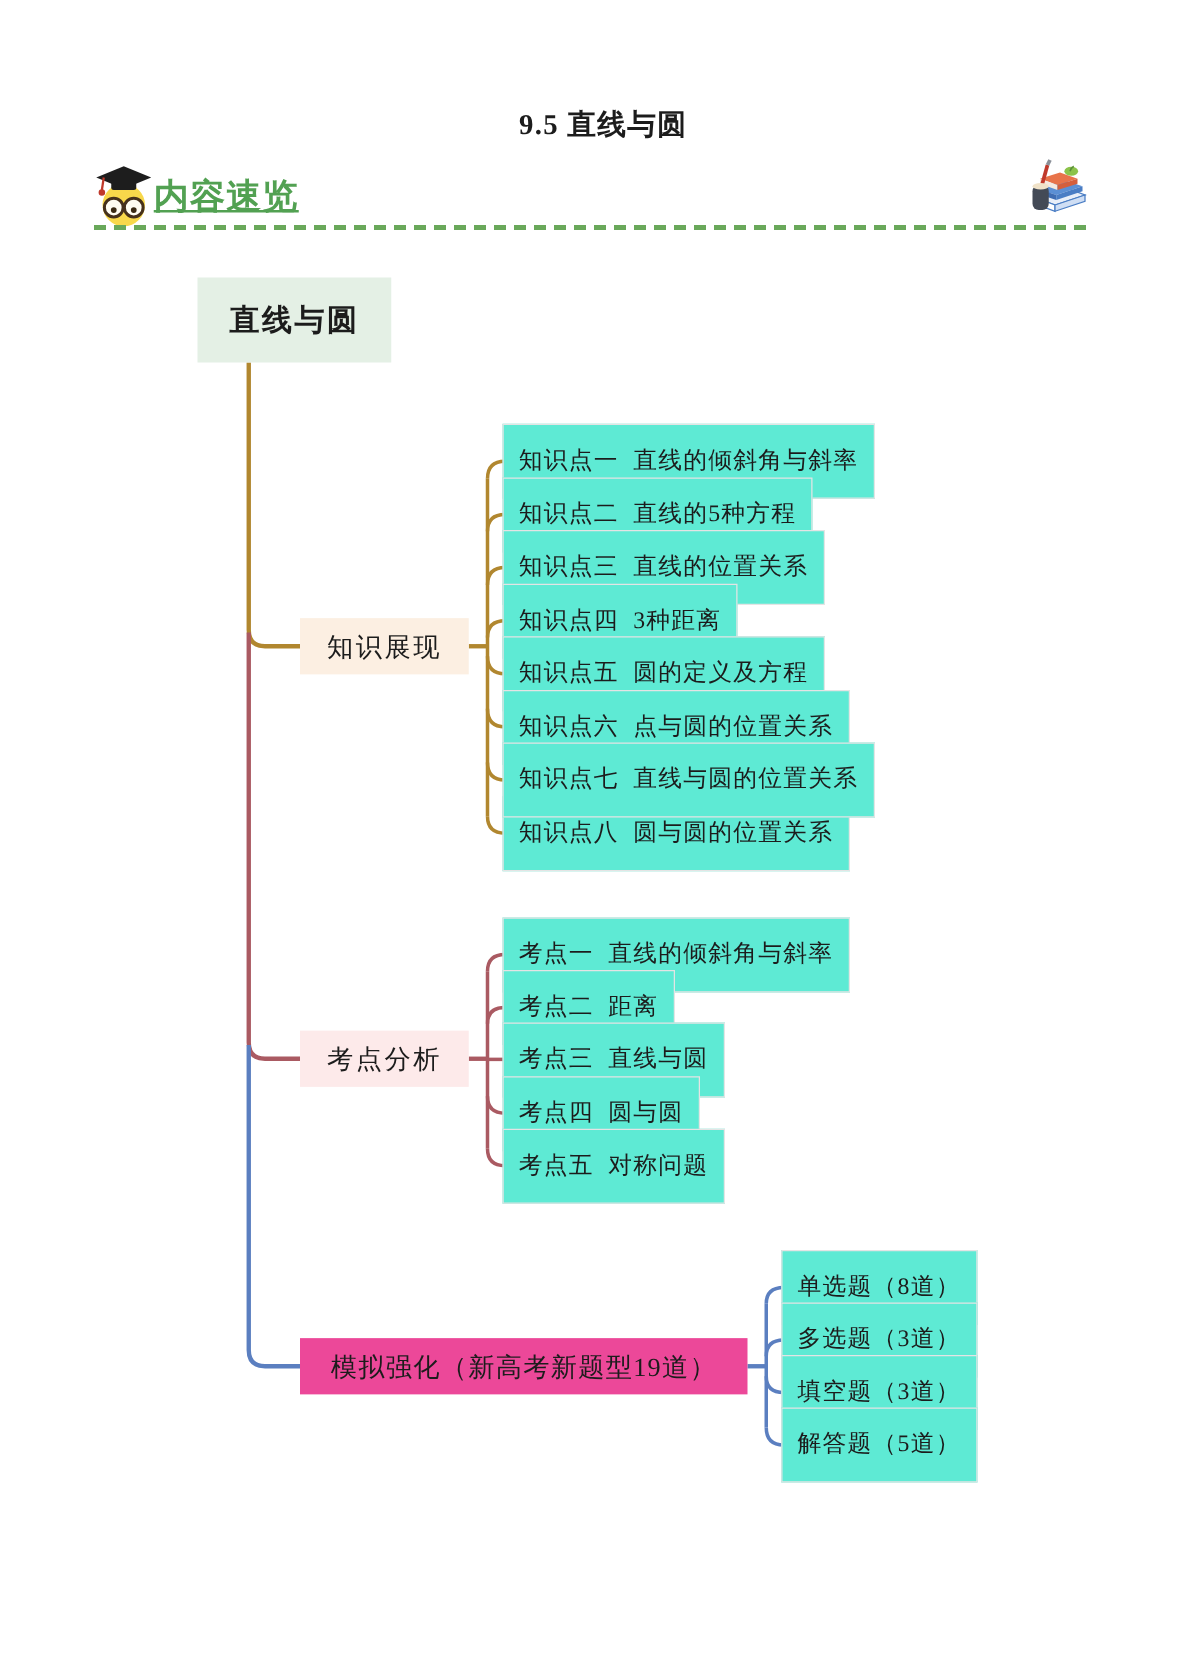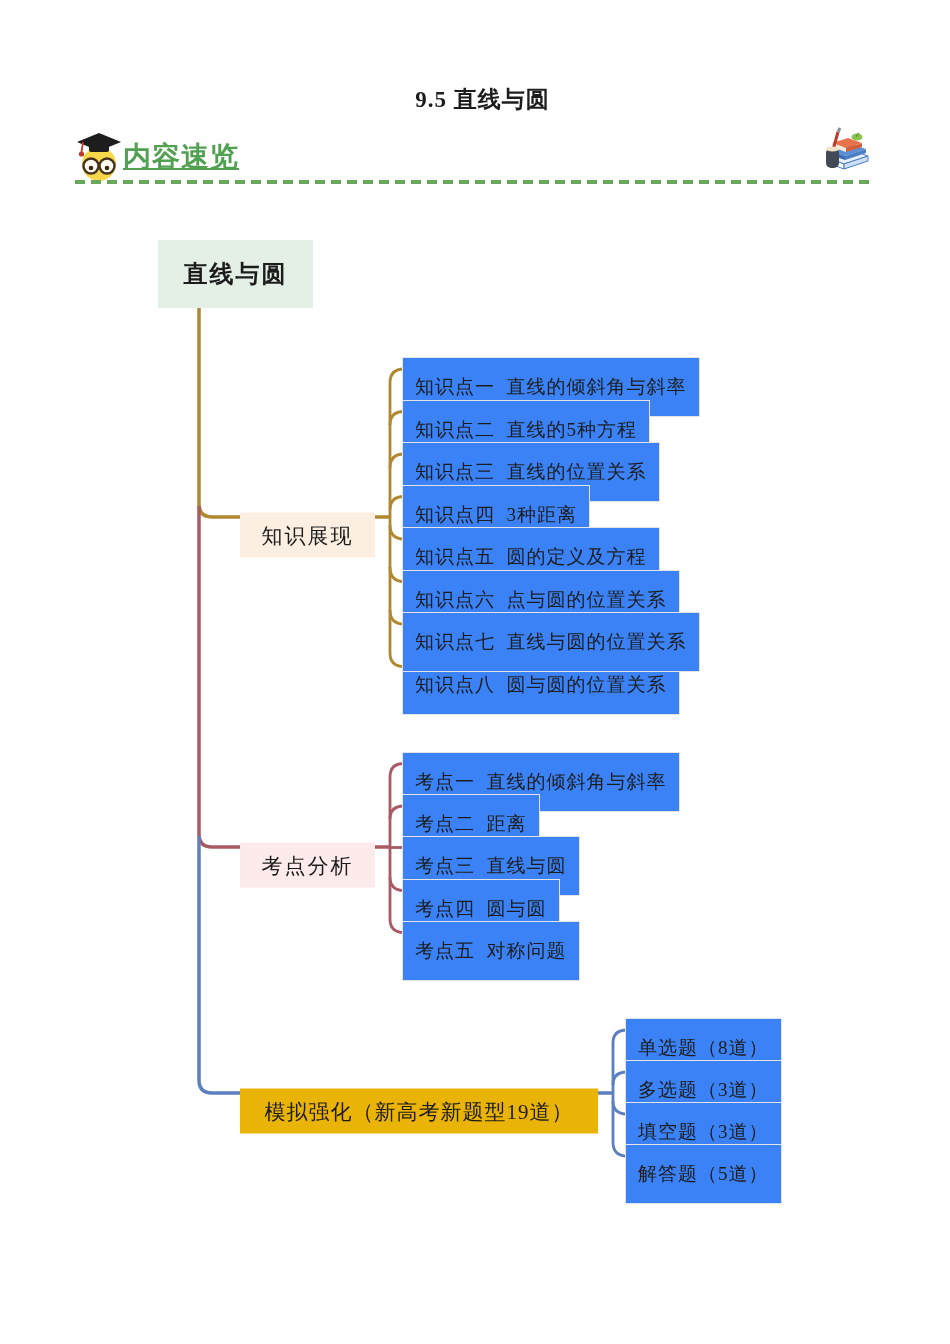--- a/index.html
+++ b/index.html
@@ -25,37 +25,37 @@
   .books-wrap{position:absolute;right:0;top:-4px;width:56px;height:52px;}
   .dash-line{
     position:absolute;left:0;top:52px;width:797px;height:4px;
     background:repeating-linear-gradient(90deg,#69a85a 0 10px,transparent 10px 16px);
   }
   
   .mindmap{position:absolute;inset:0;}
   .connectors{position:absolute;left:0;top:0;z-index:0;}
   .node{
     position:absolute;z-index:1;transform:translateY(-50%);
-    white-space:pre;box-sizing:border-box;margin-top:18px;
+    white-space:pre;box-sizing:border-box;
   }
   .root-node{
     left:158px;top:256px;width:155px;height:68px;
     background:#e4f0e5;
     display:flex;align-items:center;justify-content:center;
     font-size:24px;font-weight:bold;letter-spacing:2px;
   }
   .branch-node{
     height:45px;display:flex;align-items:center;justify-content:center;
     font-size:21px;letter-spacing:2px;padding:0 14px;
   }
   .branch-1{left:240px;top:517px;min-width:135px;background:#fcefe2;}
   .branch-2{left:240px;top:847px;min-width:135px;background:#fdeaea;}
-  .branch-3{left:240px;top:1093px;min-width:358px;background:#eab308;letter-spacing:1px;}
+  .branch-3{left:240px;top:1093px;min-width:358px;background:#ec4899;letter-spacing:1px;}
   .leaf-node{
-    background:#3b82f6;border:1px solid #e4e4e4;
+    background:#5eead4;border:1px solid #e4e4e4;
     font-size:19px;line-height:24px;padding:17px 12px;
     letter-spacing:1px;
   }
 </style>
 </head>
 <body>
 
 <div class="doc-title">9.5 直线与圆</div>
 
 <div class="section-header">

